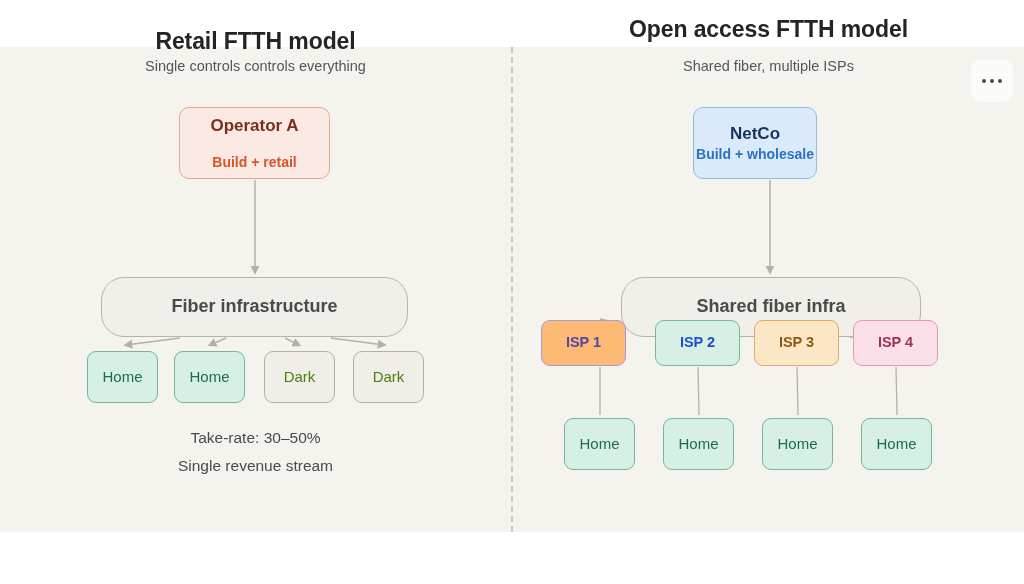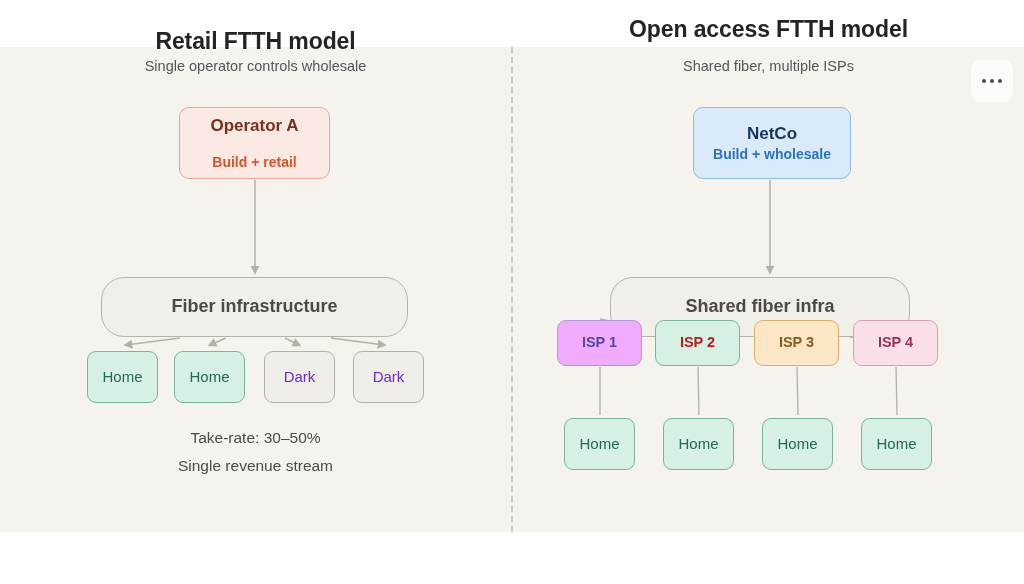--- a/index.html
+++ b/index.html
@@ -88,82 +88,82 @@
   #node-operator-a {
     left: 179px; top: 107px; width: 151px; height: 72px;
     background: #fbe9e3;
     border: 1.6px solid #eaa793;
     gap: 16px;
   }
   #node-operator-a .n-title { color: #7b2f1c; }
   #node-operator-a .n-sub   { color: #d4562a; }
 
   #node-netco {
-    left: 180px; top: 107px; width: 158px; height: 72px;
+    left: 180px; top: 107px; width: 124px; height: 72px;
     background: #dbeafb;
     border: 1.6px solid #89bce8;
   }
   #node-netco .n-title { color: #16355e; }
   #node-netco .n-sub   { color: #2a72c4; }
 
   
   .infra {
     background: #f0efe9;
     border: 1.4px solid #b6b3a9;
     border-radius: 23px;
   }
   .infra .n-title {
     font-size: 18px;
     font-weight: bold;
     color: #4a4a4a;
   }
   #node-fiber-infra  { left: 101px; top: 277px; width: 307px; height: 60px; }
-  #node-shared-infra { left: 97px; top: 277px; width: 300px; height: 60px; align-items: center; }
+  #node-shared-infra { left: 108px; top: 277px; width: 300px; height: 60px; align-items: center; }
 
   
   .leaf {
     border-radius: 9px;
     border-width: 1.4px;
     border-style: solid;
   }
   .leaf .n-title {
     font-size: 15px;
     font-weight: normal;
   }
   .leaf-home {
     background: #d7f0e4;
     border-color: #74b79a;
   }
   .leaf-home .n-title { color: #1f6b52; }
   .leaf-dark {
     background: #f0eee8;
     border-color: #b4b0a6;
   }
-  .leaf-dark .n-title { color: #6d28d9; }
+  .leaf-dark .n-title { color: #4d7c0f; }
 
   .leaf-row1 { top: 351px; width: 71px; height: 52px; }
   #leaf-l-1 { left: 87px; }
   #leaf-l-2 { left: 174px; }
   #leaf-l-3 { left: 264px; }
   #leaf-l-4 { left: 353px; }
 
   
   .isp {
     top: 320px;
     width: 85px;
     height: 46px;
     border-radius: 9px;
     border-width: 1.4px;
     border-style: solid;
   }
   .isp .n-title { font-size: 14.5px; font-weight: bold; }
-  #isp-1 { left: 44px;  background: #f0abfc; border-color: #a79ad8; }
+  #isp-1 { left: 28px;  background: #fdba74; border-color: #a79ad8; }
   #isp-1 .n-title { color: #5346a6; }
   #isp-2 { left: 142px; background: #d7f0e4; border-color: #74b79a; }
-  #isp-2 .n-title { color: #b91c1c; }
+  #isp-2 .n-title { color: #1d4ed8; }
   #isp-3 { left: 241px; background: #fbe6c6; border-color: #dfac62; }
   #isp-3 .n-title { color: #8c5a18; }
   #isp-4 { left: 340px; background: #fadfe9; border-color: #df9ab6; }
   #isp-4 .n-title { color: #9e2f58; }
 
   
   .home-r {
     top: 418px;
     width: 71px;
     height: 52px;
@@ -231,21 +231,21 @@
         </marker>
       </defs>
       <line x1="255" y1="180" x2="255" y2="272" stroke="#b3b0a8" stroke-width="1.5" marker-end="url(#arrowL)"></line>
       <line x1="180" y1="338" x2="126" y2="345" stroke="#b3b0a8" stroke-width="1.5" marker-end="url(#arrowL)"></line>
       <line x1="226" y1="338" x2="210" y2="345" stroke="#b3b0a8" stroke-width="1.5" marker-end="url(#arrowL)"></line>
       <line x1="285" y1="338" x2="299" y2="345" stroke="#b3b0a8" stroke-width="1.5" marker-end="url(#arrowL)"></line>
       <line x1="331" y1="338" x2="384" y2="345" stroke="#b3b0a8" stroke-width="1.5" marker-end="url(#arrowL)"></line>
     </svg>
 
     <div class="panel-title" id="title-left">Retail FTTH model</div>
-    <div class="panel-subtitle" id="subtitle-left">Single operator controls wholesale</div>
+    <div class="panel-subtitle" id="subtitle-left">Single controls controls everything</div>
 
     <div class="node" id="node-operator-a">
       <div class="n-title">Operator A</div>
       <div class="n-sub">Build + retail</div>
     </div>
 
     <div class="node infra" id="node-fiber-infra">
       <div class="n-title">Fiber infrastructure</div>
     </div>
 

